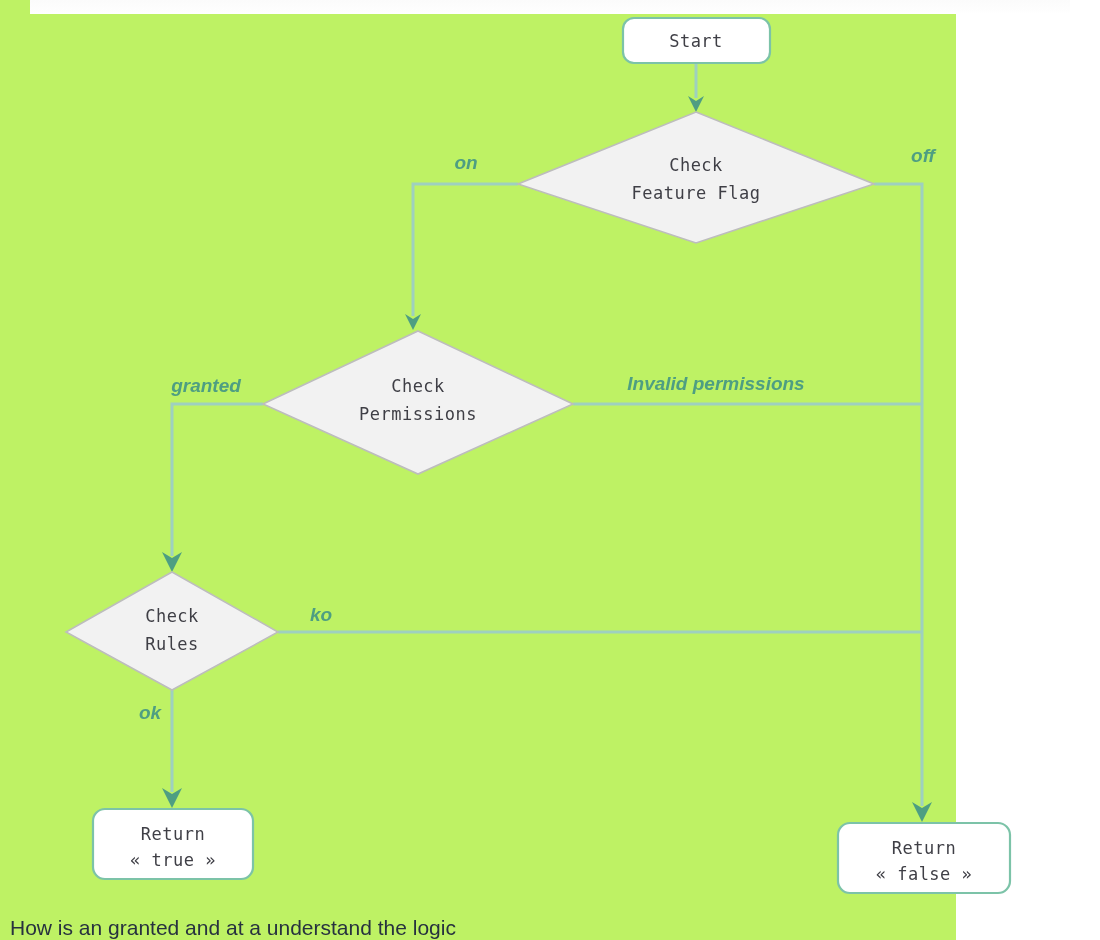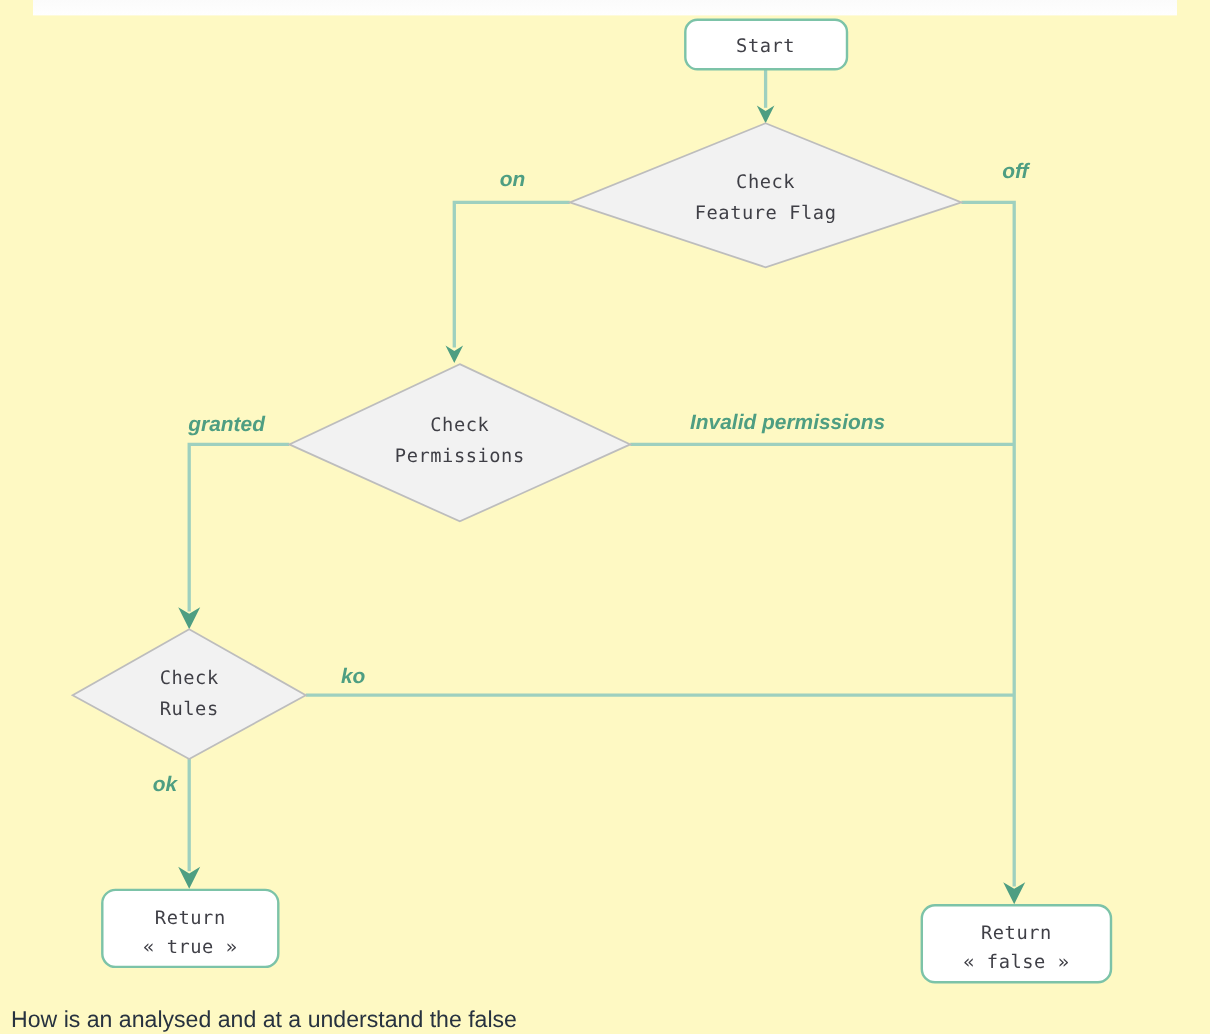--- a/index.html
+++ b/index.html
@@ -9,23 +9,23 @@
   }
   body {
     width: 1100px;
     height: 940px;
     font-family: "Liberation Sans", sans-serif;
     overflow: hidden;
     position: relative;
   }
   #canvas {
     position: relative;
-    width: 1100px;
+    width: 956px;
     height: 940px;
-    background: #fef9c3;
+    background: #bef264;
   }
   #flow-svg {
     position: absolute;
     top: 0;
     left: 0;
     width: 1100px;
     height: 940px;
   }
   .node-text {
     font-family: "DejaVu Sans Mono", "Liberation Mono", monospace;
@@ -169,16 +169,16 @@
       <text class="edge-label" x="466" y="169" text-anchor="middle">on</text>
       <text class="edge-label" x="923" y="162" text-anchor="middle">off</text>
       <text class="edge-label" x="206" y="392" text-anchor="middle">granted</text>
       <text class="edge-label" x="716" y="390" text-anchor="middle">Invalid permissions</text>
       <text class="edge-label" x="321" y="621" text-anchor="middle">ko</text>
       <text class="edge-label" x="150" y="719" text-anchor="middle">ok</text>
     </g>
   </svg>
 
   <div class="caption-strip">
-    <div class="caption-text">How is an analysed and at a understand the false</div>
+    <div class="caption-text">How is an granted and at a understand the logic</div>
   </div>
 
 </div>
 
 </body></html>

